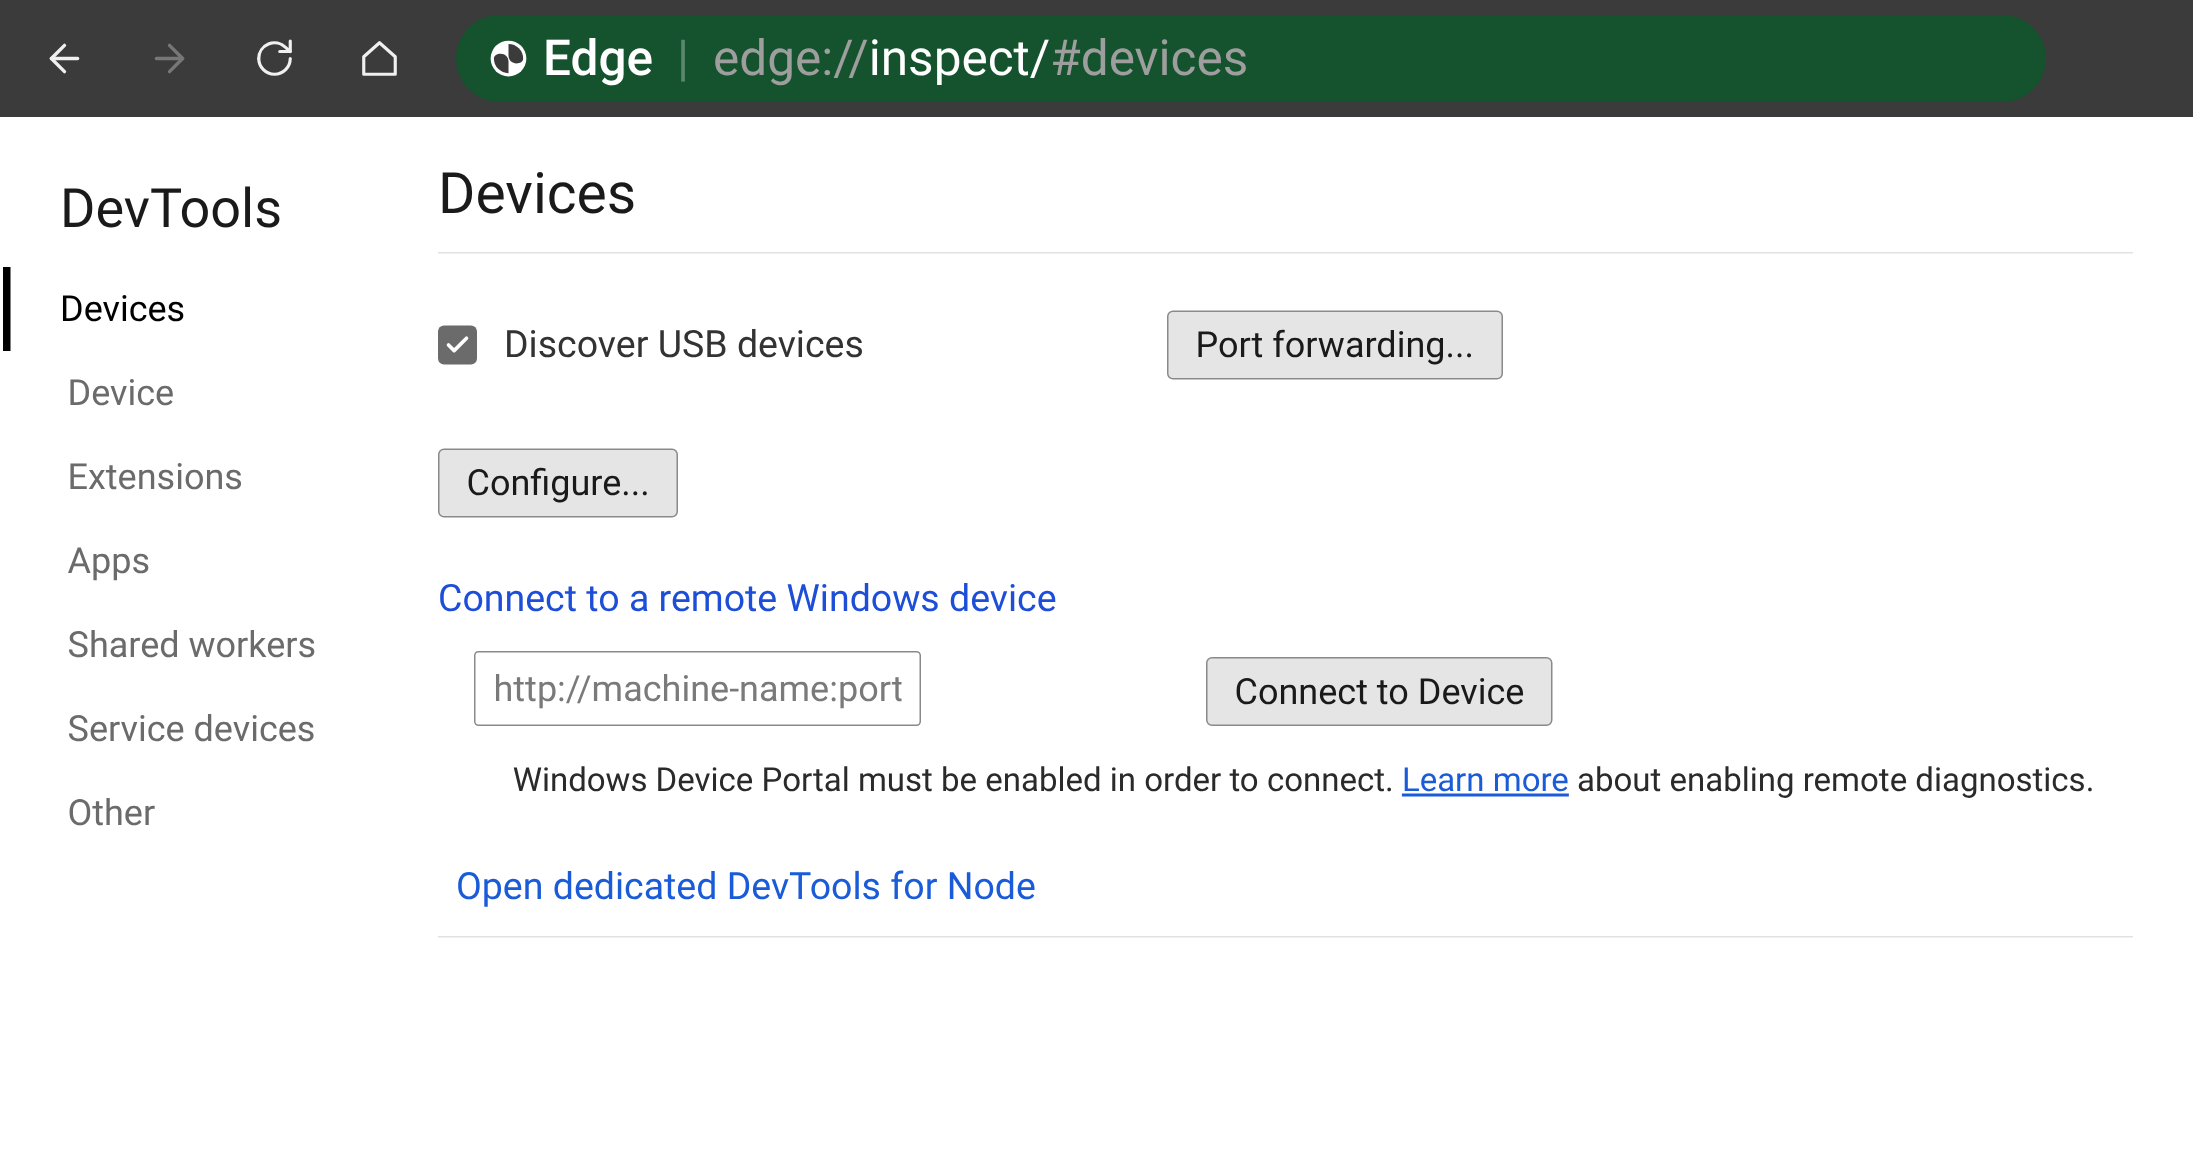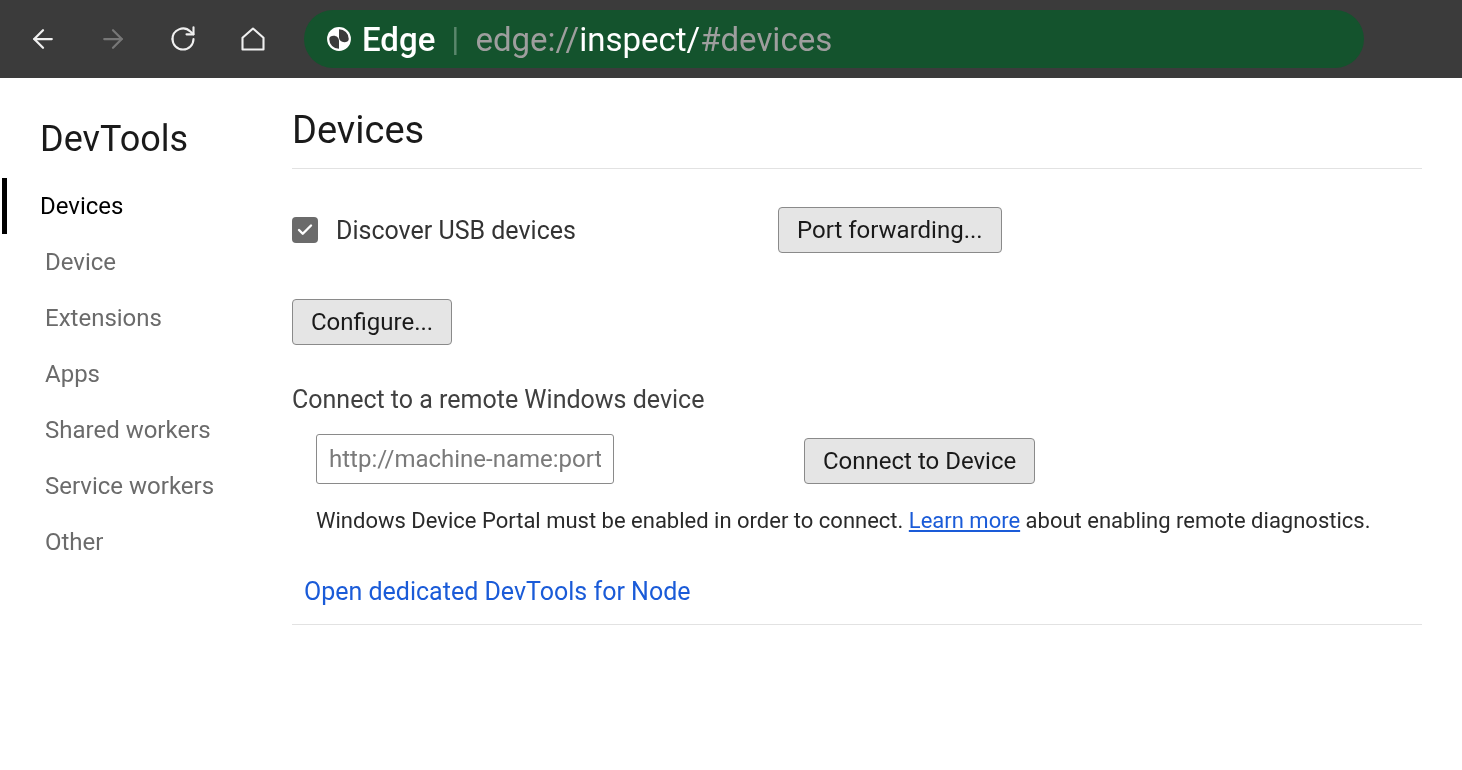--- a/index.html
+++ b/index.html
@@ -131,21 +131,21 @@
       border-radius: 4px;
       padding: 8px 18px;
       font-size: 24px;
       color: #1a1a1a;
       cursor: pointer;
       font-family: inherit;
     }
 
     .section-label {
       font-size: 25px;
-      color: #404040;
+      color: #1d4ed8;
       margin-bottom: 20px;
     }
 
     .connect-row {
       display: flex;
       align-items: flex-end;
       margin-left: 24px;
       gap: 190px;
       margin-bottom: 24px;
     }
@@ -159,20 +159,21 @@
       color: #333;
       font-family: inherit;
     }
     .text-input::placeholder { color: #7a7a7a; }
 
     .helper {
       font-size: 22px;
       color: #2a2a2a;
       margin-left: 24px;
       margin-bottom: 36px;
+      text-align: center;
     }
     .helper a {
       color: #1a5bd8;
       text-decoration: underline;
     }
 
     .node-link {
       display: block;
       font-size: 25px;
       color: #1a5bd8;
@@ -241,21 +242,21 @@
 </div>
 
 <div class="page">
   <nav class="sidebar">
     <div class="sidebar-title">DevTools</div>
     <div class="sidebar-item active"><span>Devices</span></div>
     <div class="sidebar-item"><span>Device</span></div>
     <div class="sidebar-item"><span>Extensions</span></div>
     <div class="sidebar-item"><span>Apps</span></div>
     <div class="sidebar-item"><span>Shared workers</span></div>
-    <div class="sidebar-item"><span>Service workers</span></div>
+    <div class="sidebar-item"><span>Service devices</span></div>
     <div class="sidebar-item"><span>Other</span></div>
   </nav>
 
   <main class="content">
     <h1>Devices</h1>
 
     <div class="row">
       <div class="chk-wrap">
         <div class="chk">
           <svg width="18" height="18" viewBox="0 0 24 24" fill="none" stroke="currentColor" stroke-width="3.2" stroke-linecap="round" stroke-linejoin="round">

